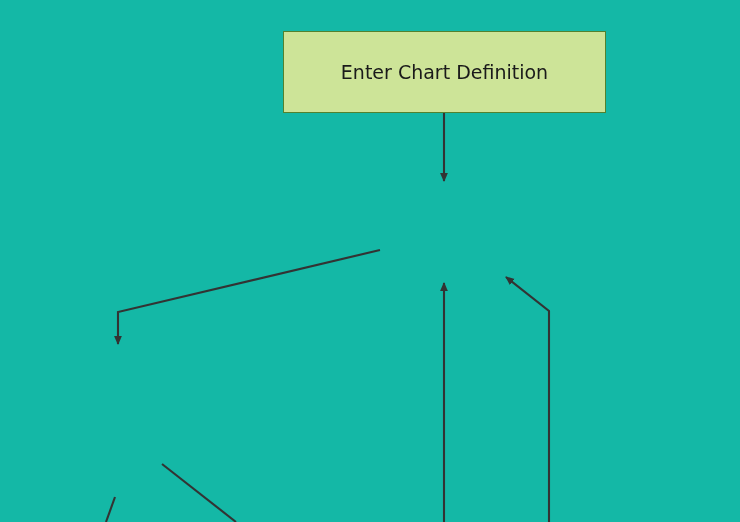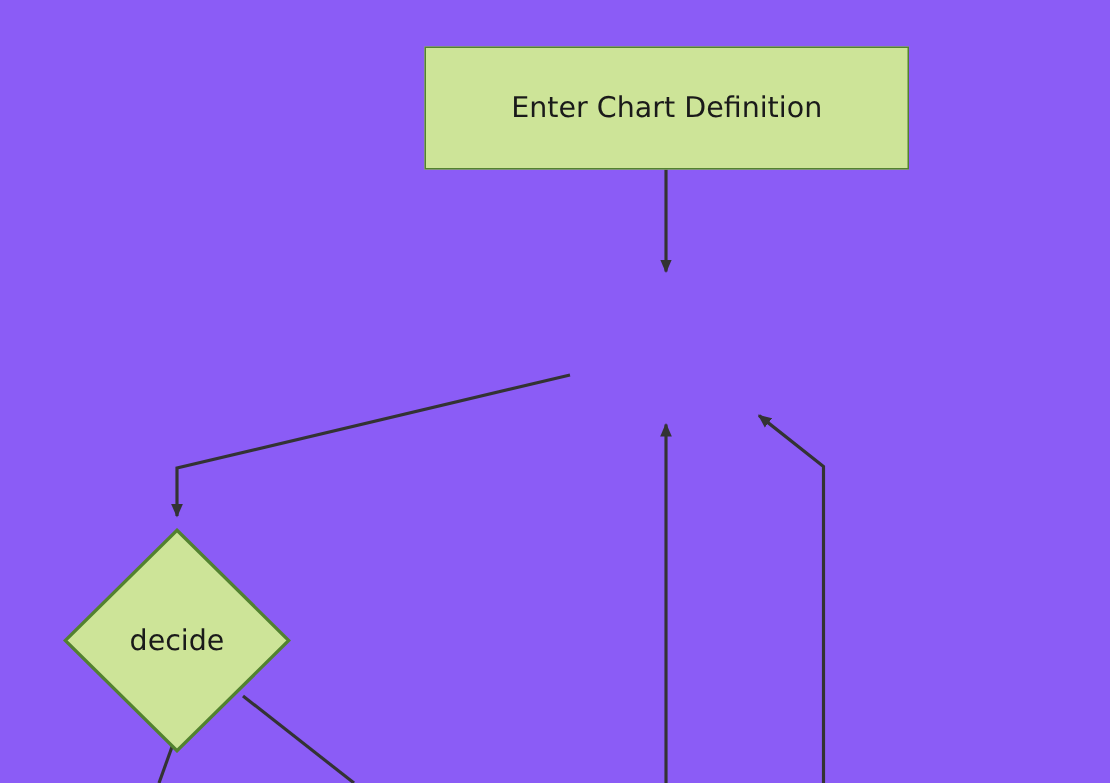--- a/index.html
+++ b/index.html
@@ -10,21 +10,21 @@
   body {
     width: 740px;
     height: 522px;
     overflow: hidden;
     font-family: "DejaVu Sans", sans-serif;
   }
   #canvas {
     position: relative;
     width: 740px;
     height: 522px;
-    background: #8b5cf6;
+    background: #14b8a6;
   }
   #edges {
     position: absolute;
     left: 0;
     top: 0;
     width: 740px;
     height: 522px;
   }
   .node {
     position: absolute;
@@ -89,20 +89,14 @@
 
       <polyline points="162,464 236,522"></polyline>
     </g>
   </svg>
 
   <div class="node node-rect" style="left:283px; top:31px; width:323px; height:82px;">
     <span>Enter Chart Definition</span>
   </div>
 
 
-  <div class="node node-diamond" style="left:42px; top:352px; width:152px; height:150px;">
-    <svg class="diamond-shape" viewBox="0 0 152 150" preserveAspectRatio="none" xmlns="http://www.w3.org/2000/svg">
-      <polygon points="76,1.5 150.5,75 76,148.5 1.5,75" fill="#cde498" stroke="#52822f" stroke-width="2.2" stroke-linejoin="miter"></polygon>
-    </svg>
-    <span class="diamond-label">decide</span>
-  </div>
 
 </div>
 
 </body></html>

